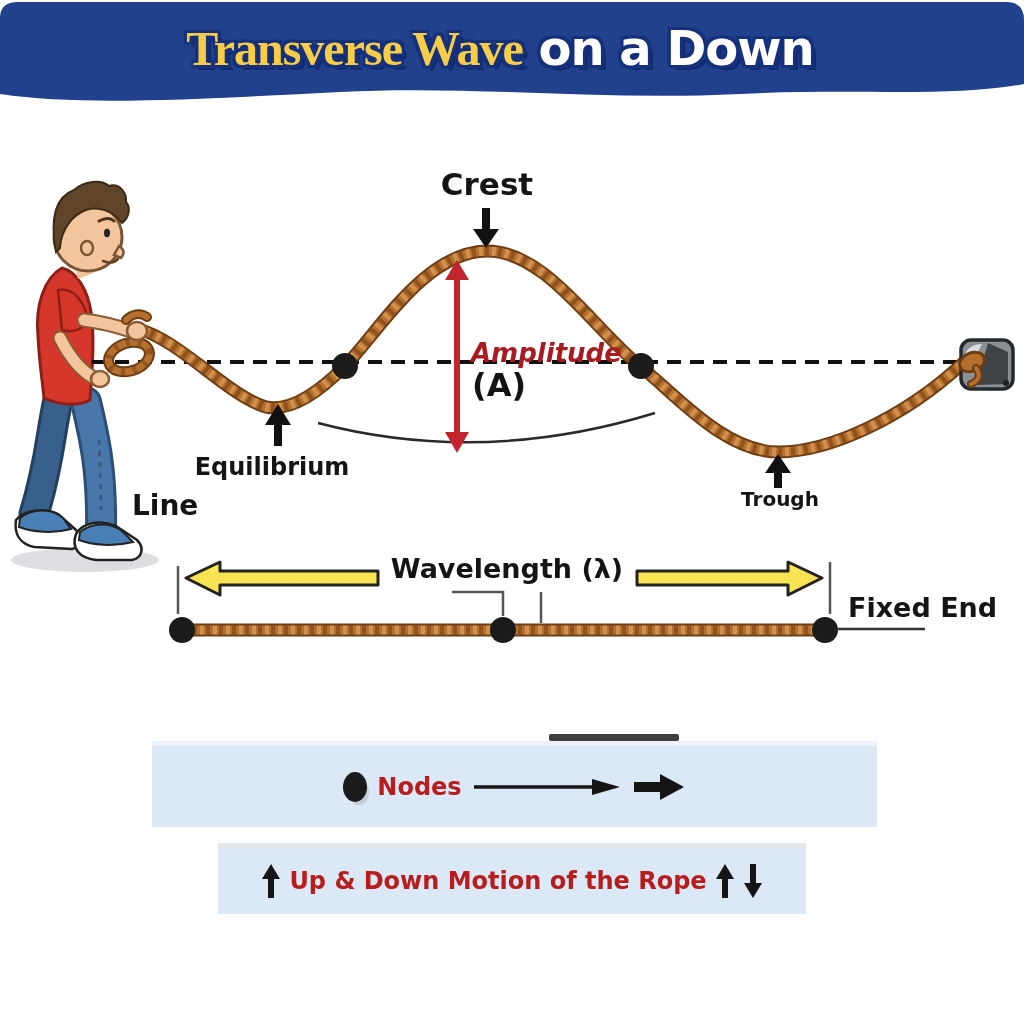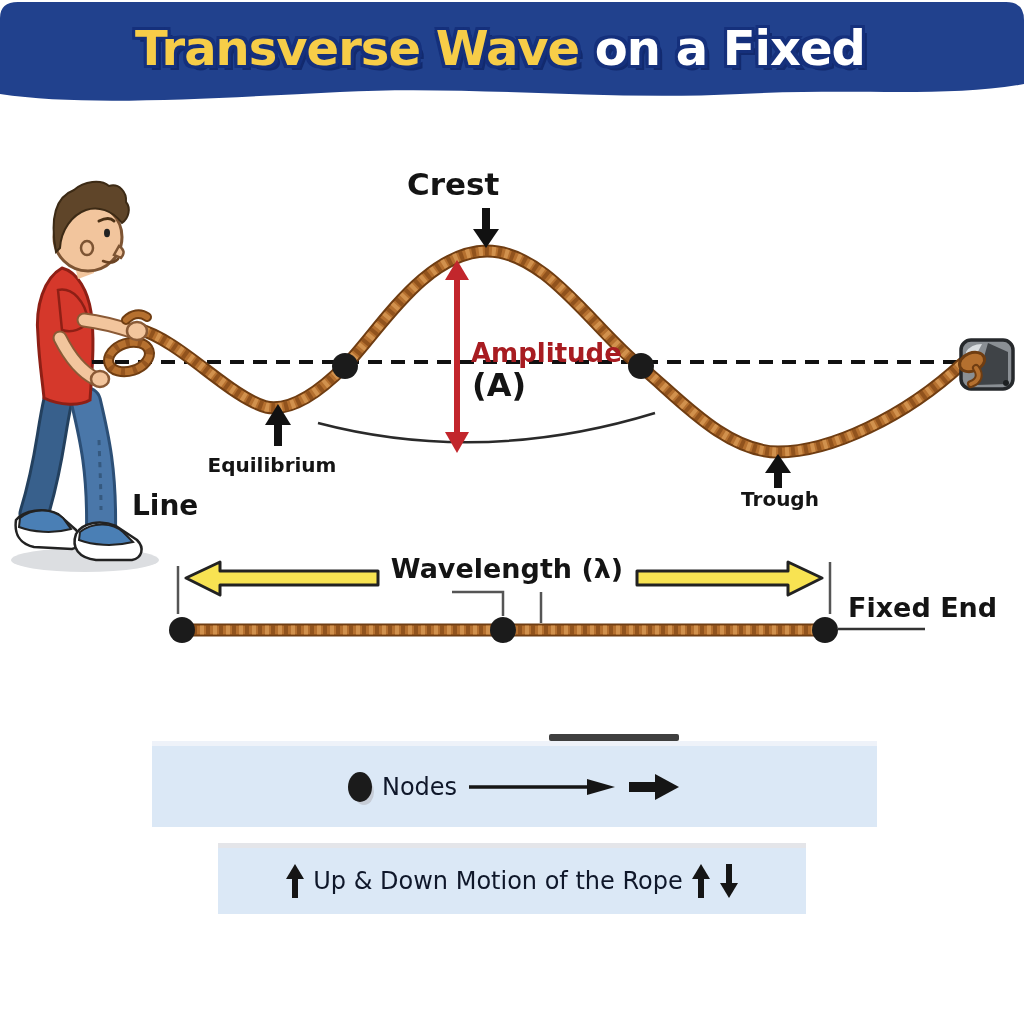--- a/index.html
+++ b/index.html
@@ -13,61 +13,62 @@
   
   #banner-svg{position:absolute;top:0;left:0;}
   #title{
     position:absolute;top:20px;left:0;width:1000px;text-align:center;
     font-size:48px;font-weight:bold;letter-spacing:-1px;white-space:nowrap;
   }
   #title .t-yellow{
     color:#f7cd48;
     text-shadow:-3px -3px 0 #15307c,3px -3px 0 #15307c,-3px 3px 0 #15307c,3px 3px 0 #15307c,
                  0 -3px 0 #15307c,0 3px 0 #15307c,-3px 0 0 #15307c,3px 0 0 #15307c,5px 5px 0 #122a6e;
+    font-family:Liberation Serif, serif;
   }
   #title .t-white{
     color:#ffffff;
     text-shadow:-3px -3px 0 #15307c,3px -3px 0 #15307c,-3px 3px 0 #15307c,3px 3px 0 #15307c,
                  0 -3px 0 #15307c,0 3px 0 #15307c,-3px 0 0 #15307c,3px 0 0 #15307c,5px 5px 0 #122a6e;
   }
   
   .lbl{position:absolute;font-weight:bold;color:#141414;white-space:nowrap;}
-  #lbl-crest{left:407px;top:166px;width:160px;text-align:left;font-size:31px;}
-  #lbl-amplitude{left:471px;top:338px;font-size:26px;color:#a81c21;}
+  #lbl-crest{left:407px;top:166px;width:160px;text-align:center;font-size:31px;}
+  #lbl-amplitude{left:471px;top:338px;font-size:26px;color:#a81c21;font-style:italic;}
   #lbl-amp-symbol{left:472px;top:366px;font-size:32px;}
-  #lbl-equilibrium-1{left:132px;top:453px;width:280px;text-align:center;font-size:20px;}
+  #lbl-equilibrium-1{left:132px;top:453px;width:280px;text-align:center;font-size:24px;}
   #lbl-equilibrium-2{left:132px;top:489px;width:280px;font-size:28px;}
   #lbl-trough{left:690px;top:487px;width:180px;text-align:center;font-size:20px;}
   #lbl-wavelength{left:367px;top:553px;width:280px;text-align:center;font-size:27px;}
   #lbl-fixedend{left:848px;top:592px;font-size:27px;}
   
   .legend-box{
     position:absolute;background:#dbe8f6;display:flex;align-items:center;justify-content:center;
-    font-weight:normal;color:#0f172a;
+    font-weight:bold;color:#b91c1c;
   }
   #legend-1{left:152px;top:741px;width:725px;height:81px;gap:10px;font-size:24px;border-top:5px solid #eef2f9;}
   #legend-2{left:218px;top:843px;width:588px;height:66px;gap:8px;font-size:24px;border-top:5px solid #e4e5e9;}
   #legend-shadow-bar{left:549px;top:734px;width:130px;height:7px;background:#3f3f3f;border-radius:2px;}
   .node-chip{
     display:inline-block;width:24px;height:30px;border-radius:50%;background:#1b1b1b;
     box-shadow:4px 5px 0 -2px #c6ccd6;
   }
   .legend-box svg{flex:none;}
 </style>
 </head>
 <body>
 
 <div id="stage">
 
   <svg id="banner-svg" width="1024" height="118" viewBox="0 0 1024 118">
     <path d="M 0 18 Q 0 2 18 2 L 1006 2 Q 1024 2 1024 20 L 1024 84
          C 950 98 860 88 740 94 C 600 101 470 85 340 92 C 215 98 85 107 0 94 Z" fill="#21418d"></path>
   </svg>
   <div id="title">
-    <span class="t-yellow">Transverse Wave</span><span class="t-white"> on a Fixed</span>
+    <span class="t-yellow">Transverse Wave</span><span class="t-white"> on a Down</span>
   </div>
 
   <svg class="abs" style="top:0;left:0;" width="1024" height="1024" viewBox="0 0 1024 1024">
 
     <g>
       <ellipse cx="85" cy="560" rx="74" ry="12" fill="#dcdee1"></ellipse>
 
       <path d="M 58 400 C 50 435, 50 462, 34 514" stroke="#23405e" stroke-width="31" fill="none" stroke-linecap="round"></path>
       <path d="M 58 400 C 50 435, 50 462, 34 514" stroke="#38608c" stroke-width="25" fill="none" stroke-linecap="round"></path>
 

